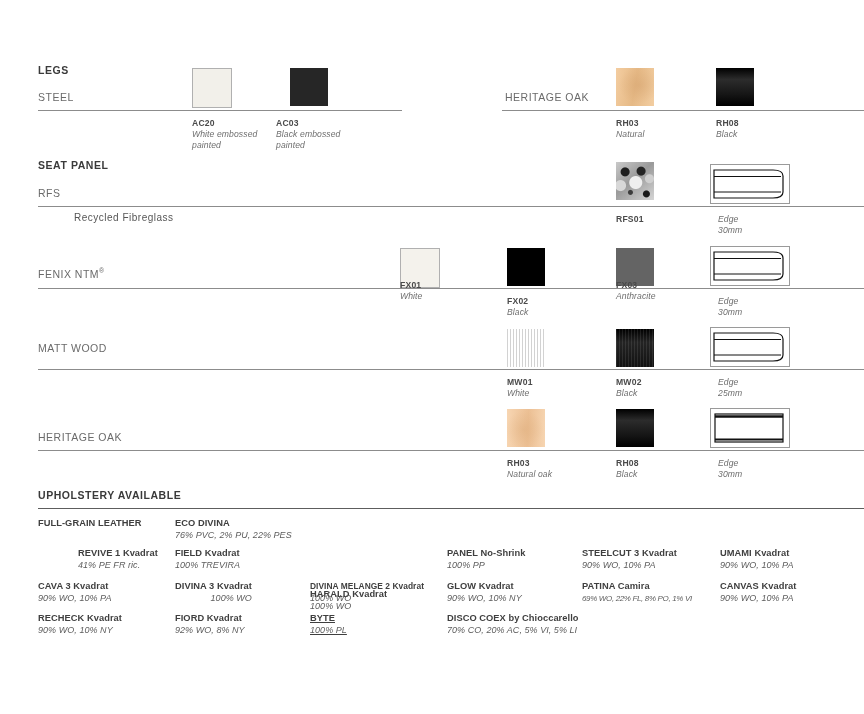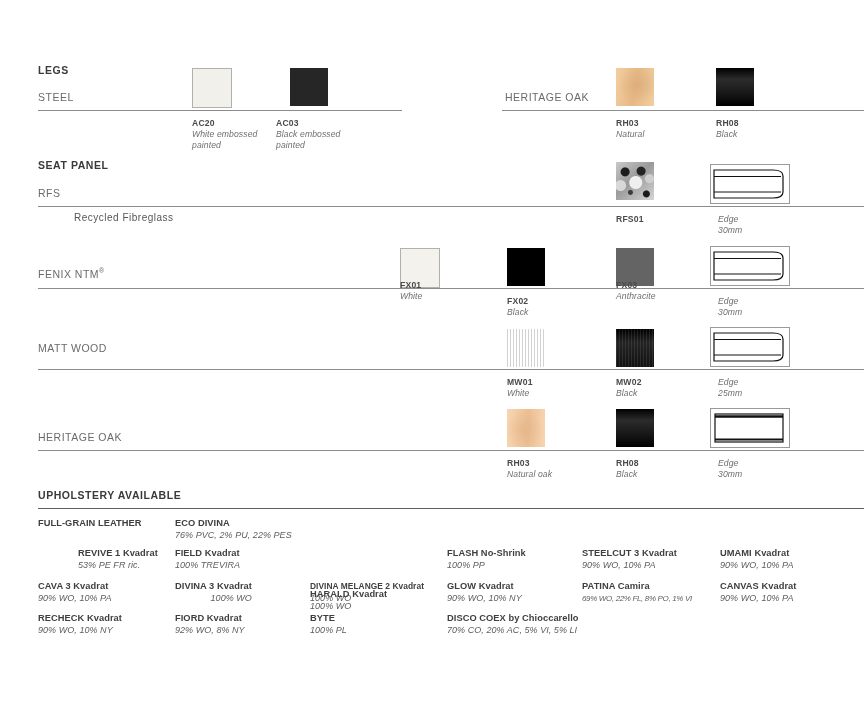--- a/index.html
+++ b/index.html
@@ -235,32 +235,32 @@
   <div id="upholstery-grid">
       <div class="up-item" style="left: 38px; top: 518px;">
         <div class="up-name">FULL-GRAIN LEATHER</div>
       </div>
       <div class="up-item" style="left: 175px; top: 518px;">
         <div class="up-name">ECO DIVINA</div>
         <div class="up-comp">76% PVC, 2% PU, 22% PES</div>
       </div>
       <div class="up-item" style="left: 36px; top: 548px; margin-left: 42px;">
         <div class="up-name">REVIVE 1 Kvadrat</div>
-        <div class="up-comp">53% PE FR ric.</div>
+        <div class="up-comp">41% PE FR ric.</div>
       </div>
       <div class="up-item" style="left: 175px; top: 548px;">
         <div class="up-name">FIELD Kvadrat</div>
         <div class="up-comp">100% TREVIRA</div>
       </div>
       <div class="up-item" style="left: 310px; top: 548px; margin-top: 41px;">
         <div class="up-name">HARALD Kvadrat</div>
         <div class="up-comp">100% WO</div>
       </div>
       <div class="up-item" style="left: 447px; top: 548px;">
-        <div class="up-name">FLASH No-Shrink</div>
+        <div class="up-name">PANEL No-Shrink</div>
         <div class="up-comp">100% PP</div>
       </div>
       <div class="up-item" style="left: 582px; top: 548px;">
         <div class="up-name">STEELCUT 3 Kvadrat</div>
         <div class="up-comp">90% WO, 10% PA</div>
       </div>
       <div class="up-item" style="left: 720px; top: 548px;">
         <div class="up-name">UMAMI Kvadrat</div>
         <div class="up-comp">90% WO, 10% PA</div>
       </div>
@@ -289,21 +289,21 @@
         <div class="up-comp">90% WO, 10% PA</div>
       </div>
       <div class="up-item" style="left: 38px; top: 613px;">
         <div class="up-name">RECHECK Kvadrat</div>
         <div class="up-comp">90% WO, 10% NY</div>
       </div>
       <div class="up-item" style="left: 175px; top: 613px;">
         <div class="up-name">FIORD Kvadrat</div>
         <div class="up-comp">92% WO, 8% NY</div>
       </div>
-      <div class="up-item" style="left: 310px; top: 613px;">
+      <div class="up-item" style="left: 310px; top: 613px; text-decoration: underline;">
         <div class="up-name">BYTE</div>
         <div class="up-comp">100% PL</div>
       </div>
       <div class="up-item" style="left: 447px; top: 613px;">
         <div class="up-name">DISCO COEX by Chioccarello</div>
         <div class="up-comp">70% CO, 20% AC, 5% VI, 5% LI</div>
       </div>
     </div>
 
 </div>

